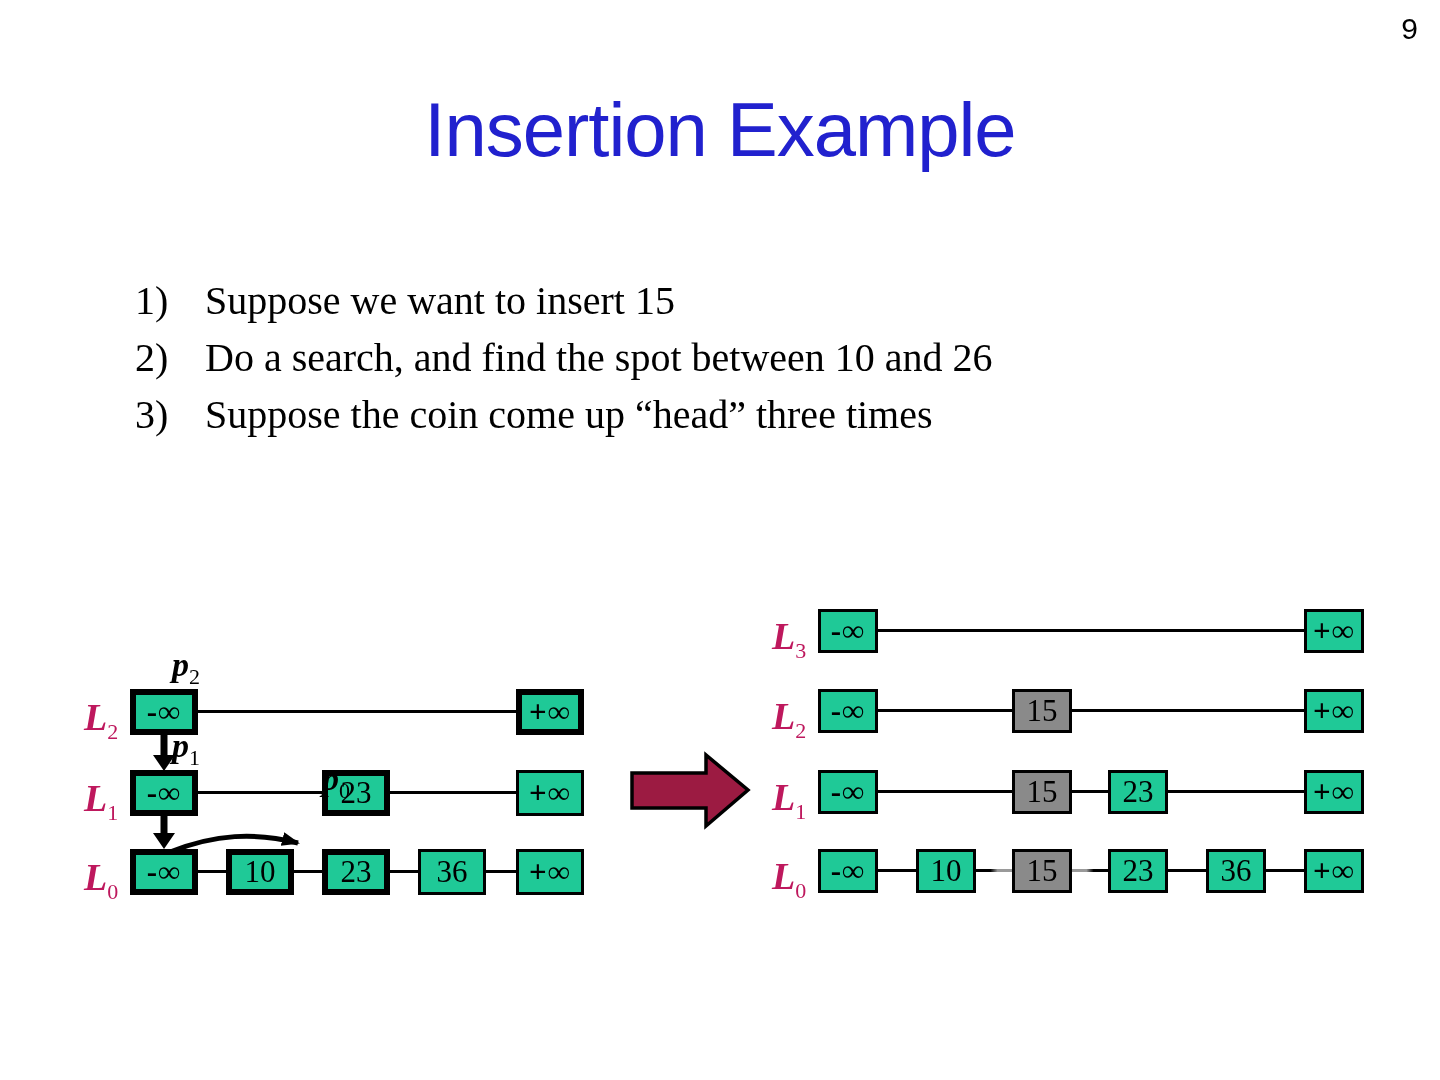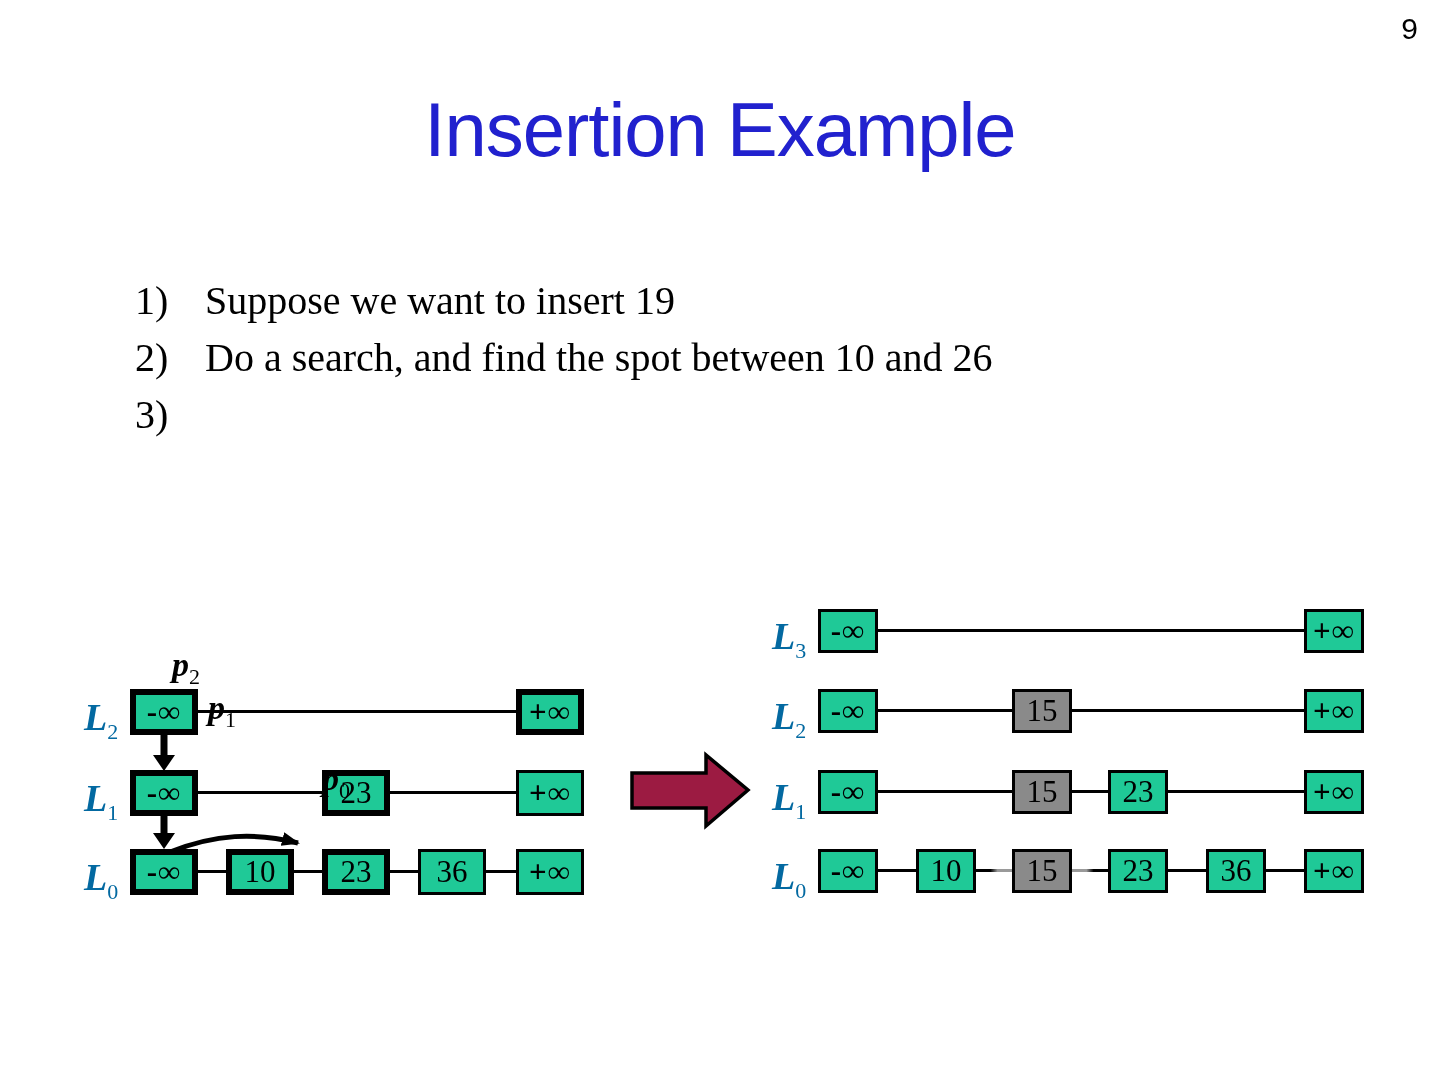--- a/index.html
+++ b/index.html
@@ -35,58 +35,59 @@
     background:var(--node_fill);border:3px solid #000;
     display:flex;align-items:center;justify-content:center;
     font-size:31px;color:#000;
   }
   .node.thick{border-width:6px;}
   .node.new{background:var(--new_node_fill);}
   .node.left-d{width:68px;height:46px;}
   .node.right-d{width:60px;height:44px;}
   .node .inf{font-weight:bold;letter-spacing:1px;}
   .lvl-label{
-    position:absolute;z-index:3;font-size:38px;font-weight:bold;font-style:italic;color:#0369a1;
+    position:absolute;z-index:3;font-size:38px;font-weight:bold;font-style:italic;color:#be185d;
   }
   .lvl-label sub,.ptr-label sub{font-size:22px;font-style:normal;font-weight:normal;}
   .ptr-label{
     position:absolute;z-index:4;font-size:34px;font-weight:bold;font-style:italic;color:#000;
   }
   svg.overlay{position:absolute;left:0;top:0;z-index:4;}
   .block-arrow{fill:var(--arrow_fill);stroke:#000;stroke-width:3.5px;}
   .arrow-stroke{stroke:#000;fill:none;}
 </style>
 </head>
 <body>
 
 <div class="page-number">9</div>
 <div class="title">Insertion Example</div>
 
 <div class="steps">
   <div class="step">
     <span class="num">1)</span>
-    <span>Suppose we want to insert 19</span>
+    <span>Suppose we want to insert 15</span>
   </div>
   <div class="step">
     <span class="num">2)</span>
     <span>Do a search, and find the spot between 10 and 26</span>
   </div>
   <div class="step">
     <span class="num">3)</span>
+    <span>Suppose the coin come up “head” three times</span>
   </div>
 </div>
 
 <div>
 
   <div class="lvl-label" style="left:84px;top:695px;"><span>L</span><sub>2</sub></div>
   <div class="lvl-label" style="left:84px;top:776px;"><span>L</span><sub>1</sub></div>
   <div class="lvl-label" style="left:84px;top:855px;"><span>L</span><sub>0</sub></div>
 
   <div class="ptr-label" style="left:172px;top:646px;"><span>p</span><sub>2</sub></div>
-  <div class="ptr-label" style="left:172px;top:689px;margin-left:36px;"><span>p</span><sub>1</sub></div>
+  <div class="ptr-label" style="left:172px;top:727px;"><span>p</span><sub>1</sub></div>
   <div class="ptr-label" style="left:322px;top:760px;"><span>p</span><sub>0</sub></div>
 
   <div class="hline" style="left:160px;top:710px;width:392px;"></div>
   <div class="hline" style="left:160px;top:791px;width:392px;"></div>
   <div class="hline" style="left:160px;top:870px;width:392px;"></div>
 
   <div class="node left-d thick" style="left:130px;top:689px;">
       <span class="inf">-∞</span>
     </div>
   <div class="node left-d thick" style="left:516px;top:689px;">

